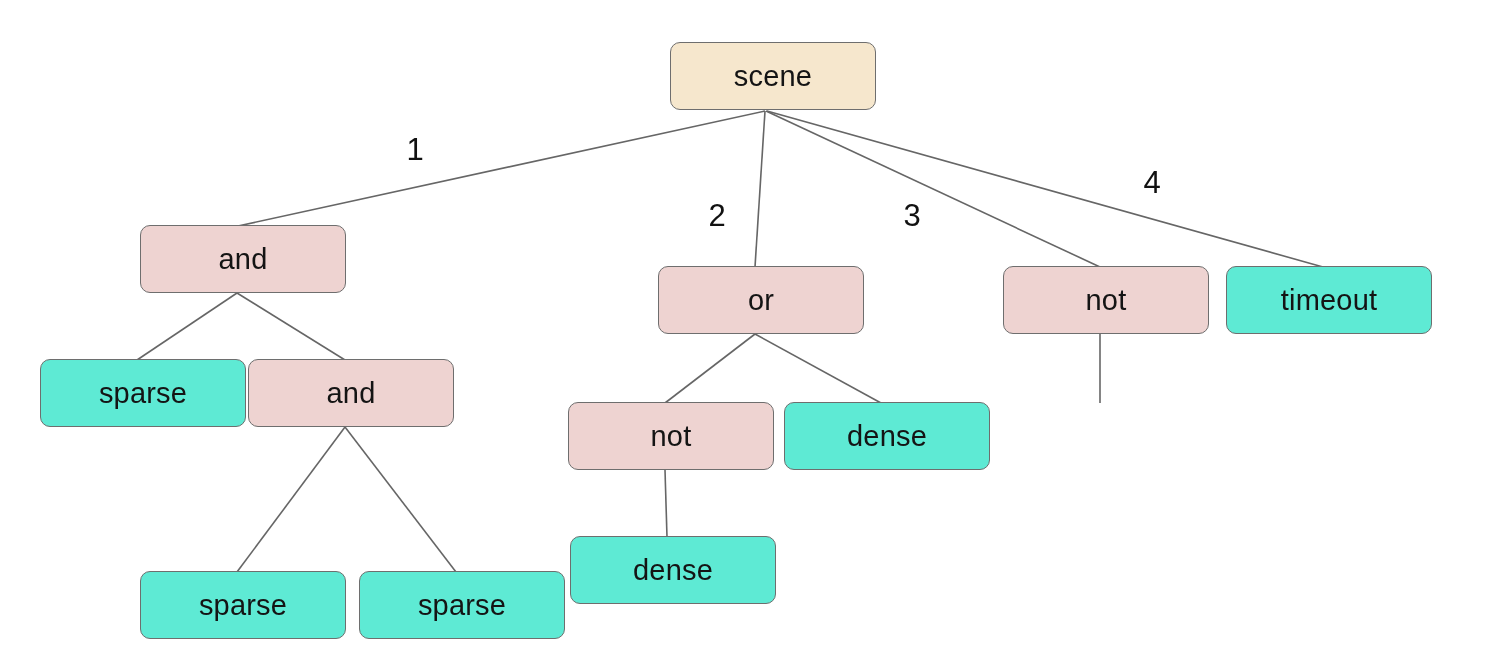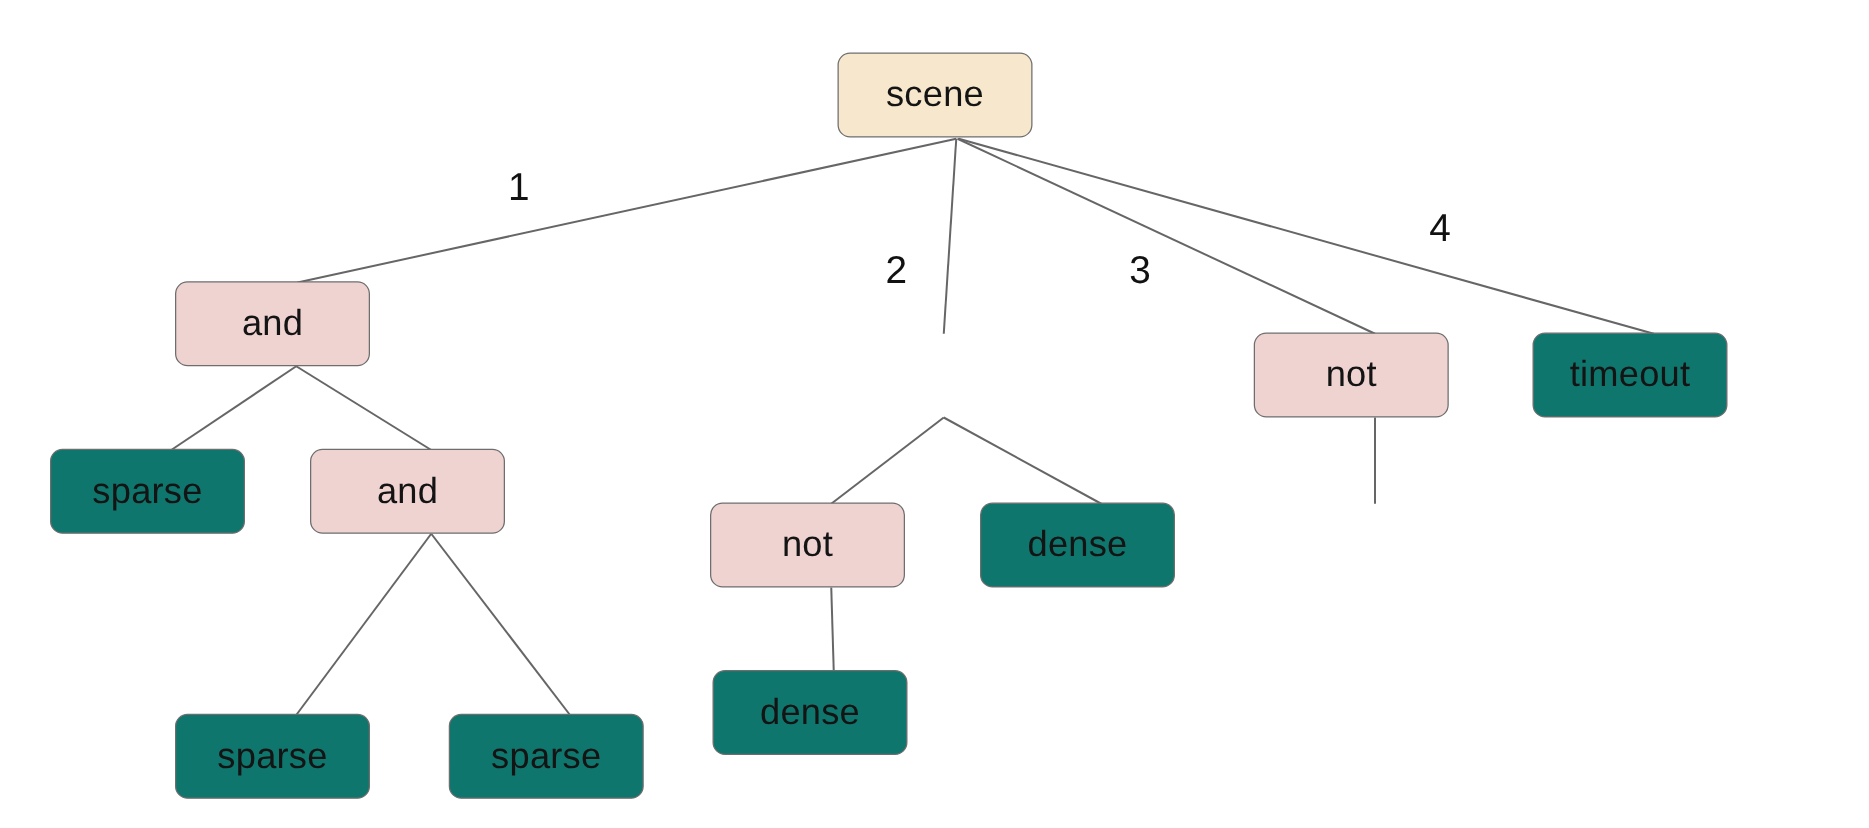--- a/index.html
+++ b/index.html
@@ -21,35 +21,35 @@
     top: 0;
     width: 1495px;
     height: 662px;
   }
   #edges line {
     stroke: #666666;
     stroke-width: 1.6;
   }
   .node {
     position: absolute;
-    width: 156px;
+    width: 206px;
     height: 68px;
     box-sizing: border-box;
     border: 1.7px solid #6e6e6e;
     border-radius: 10px;
     display: flex;
     align-items: center;
     justify-content: center;
     font-size: 29px;
     color: #141414;
     letter-spacing: 0.2px;
   }
   .node.root { background: #f6e7cd; }
   .node.op   { background: #eed3d1; }
-  .node.leaf { background: #0f766e; }
+  .node.leaf { background: #5eead4; }
   .edge-label {
     position: absolute;
     transform: translate(-50%, -50%);
     font-size: 31px;
     color: #111111;
   }
 </style>
 </head>
 <body>
 
@@ -72,20 +72,21 @@
 
   <span class="edge-label" style="left:415px; top:150px">1</span>
   <span class="edge-label" style="left:717px; top:216px">2</span>
   <span class="edge-label" style="left:912px; top:216px">3</span>
   <span class="edge-label" style="left:1152px; top:183px">4</span>
 
   <div class="node root" style="left:670px; top:42px">scene</div>
 
   <div class="node op" style="left:140px; top:225px">and</div>
 
+  <div class="node op" style="left:658px; top:266px">or</div>
 
   <div class="node op" style="left:1003px; top:266px">not</div>
 
   <div class="node leaf" style="left:1226px; top:266px">timeout</div>
 
   <div class="node leaf" style="left:40px; top:359px">sparse</div>
 
   <div class="node op" style="left:248px; top:359px">and</div>
 
   <div class="node op" style="left:568px; top:402px">not</div>

